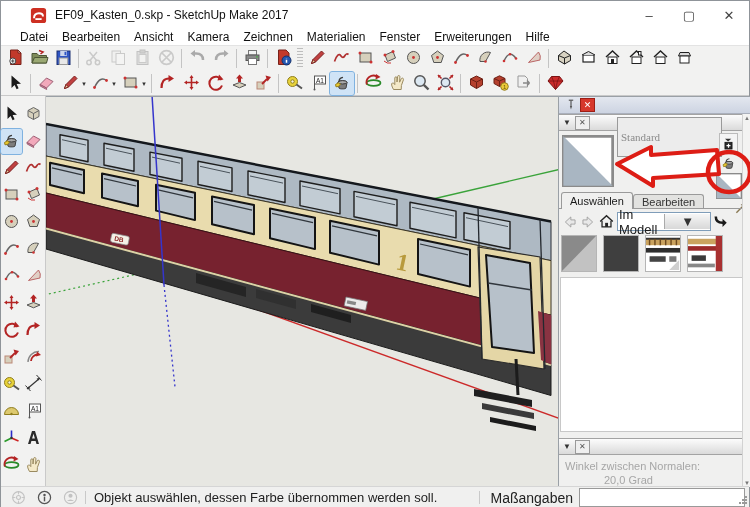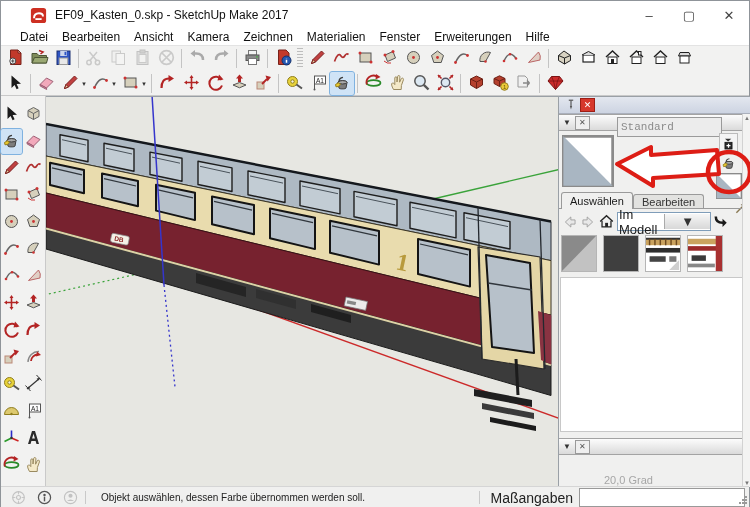--- a/index.html
+++ b/index.html
@@ -40,21 +40,21 @@
   #tray-close{width:13px;height:12px;background:#d6372c;color:#fff;font-size:9px;line-height:12px;text-align:center;border:1px solid #9c1f16;margin-right:2px}
   .section-header{position:absolute;left:0;width:184px;height:17px;background:linear-gradient(#fcfcfc,#dadada);
                   border:1px solid #a3a3a3;border-left:none;box-sizing:border-box;display:flex;align-items:center;padding:0 4px}
   .section-arrow{font-size:8px;color:#333;margin-right:4px}
   .section-title{font-size:11px;font-weight:bold;color:#222;flex:1}
   .section-close{width:13px;height:12px;border:1px solid #9a9a9a;background:#efefef;font-size:8px;line-height:11px;text-align:center;color:#555}
   #mat-header{top:17px}
   #preview-swatch{position:absolute;left:3px;top:38px;width:52px;height:52px}
   #preview-swatch svg{display:block}
   #mat-name{position:absolute;left:58px;top:20px;width:97px;height:14px;border:1px solid #9a9a9a;background:#ececec;
-            color:#8a8a8a;font-size:11px;font-family:Liberation Mono, monospace;padding:2px 3px}
+            color:#8a8a8a;font-size:11px;font-family:Liberation Serif, serif;padding:12px 3px}
   #addmat-btn{position:absolute;left:160px;top:36px;width:17px;height:19px;border:1px solid #bbb;background:#f4f4f4;display:flex;align-items:center;justify-content:center}
   #small-bucket{position:absolute;left:162px;top:58px;width:17px;height:15px}
   #sample-swatch{position:absolute;left:157px;top:64px;width:26px;height:26px;margin-top:12px}
   #eyedropper{position:absolute;left:175px;top:103px;width:16px;height:16px}
   .tab{position:absolute;height:17px;border:1px solid #9a9a9a;border-bottom:none;border-radius:3px 3px 0 0;
        display:flex;align-items:center;justify-content:flex-end;font-size:11px;padding:0 8px;box-sizing:border-box}
   #tab-select{left:2px;top:95px;background:#f0f0ef;z-index:2;font-weight:normal}
   #tab-edit{left:74px;top:97px;background:#e2e2e0;height:15px;color:#333}
   #tab-base{position:absolute;left:0;top:111px;width:184px;height:1px;background:#9a9a9a}
   #nav-row{position:absolute;left:2px;top:115px;width:182px;height:19px;display:flex;align-items:center}
@@ -71,21 +71,21 @@
   #soften-body{position:absolute;left:0;top:358px;width:184px;height:32px;overflow:hidden}
   #soften-label{position:absolute;left:6px;top:5px;color:#a6a6a6}
   #soften-value{position:absolute;left:45px;top:19px;color:#a6a6a6}
   #panel-scroll{position:absolute;right:0;top:17px;width:9px;height:373px;background:#f3f3f2;border-left:1px solid #d2d2d2;box-sizing:border-box}
   .scroll-arrow{position:absolute;left:0;width:8px;font-size:6px;color:#777;text-align:center}
   
   #statusbar{position:absolute;left:0;top:485px;width:100%;height:22px;background:#f0f0ef;border-top:1px solid #d5d5d5;
              box-sizing:border-box;display:flex;align-items:center}
   .status-icon{width:17px;height:17px;margin-left:9px}
   .status-sep{width:1px;height:13px;background:#c9c9c9;margin:0 6px}
-  #status-hint{font-size:10px;color:#222;flex:1;margin-left:9px}
+  #status-hint{font-size:13px;color:#222;flex:1;margin-left:2px}
   #measure-label{font-size:14px;color:#222;margin:0 6px 0 4px}
   #measure-input{width:160px;height:15px;border:1px solid #999;background:#fff;margin-right:4px;font-family:"Liberation Sans",sans-serif}
   #grip{position:absolute;right:1px;bottom:1px;width:10px;height:10px;
         background-image:radial-gradient(circle at 2px 8px,#9a9a9a 1px,transparent 1.2px),
                          radial-gradient(circle at 5px 5px,#9a9a9a 1px,transparent 1.2px),
                          radial-gradient(circle at 8px 2px,#9a9a9a 1px,transparent 1.2px),
                          radial-gradient(circle at 5px 8px,#9a9a9a 1px,transparent 1.2px),
                          radial-gradient(circle at 8px 5px,#9a9a9a 1px,transparent 1.2px),
                          radial-gradient(circle at 8px 8px,#9a9a9a 1px,transparent 1.2px)}
   #annotation{position:absolute;inset:0;pointer-events:none;z-index:60}
@@ -844,20 +844,21 @@
         </div>
       </div>
 
     <div id="mat-list"></div>
 
     <div class="section-header" id="soften-header">
       <span class="section-arrow">▼</span>
       <span class="section-close">✕</span>
     </div>
     <div id="soften-body">
+      <span id="soften-label">Winkel zwischen Normalen:</span>
       <span id="soften-value">20,0  Grad</span>
     </div>
 
     <div id="panel-scroll">
       <span class="scroll-arrow" style="top:1px">▲</span>
       <span class="scroll-arrow" style="bottom:1px">▼</span>
     </div>
   </div>
 
   <div id="statusbar">

